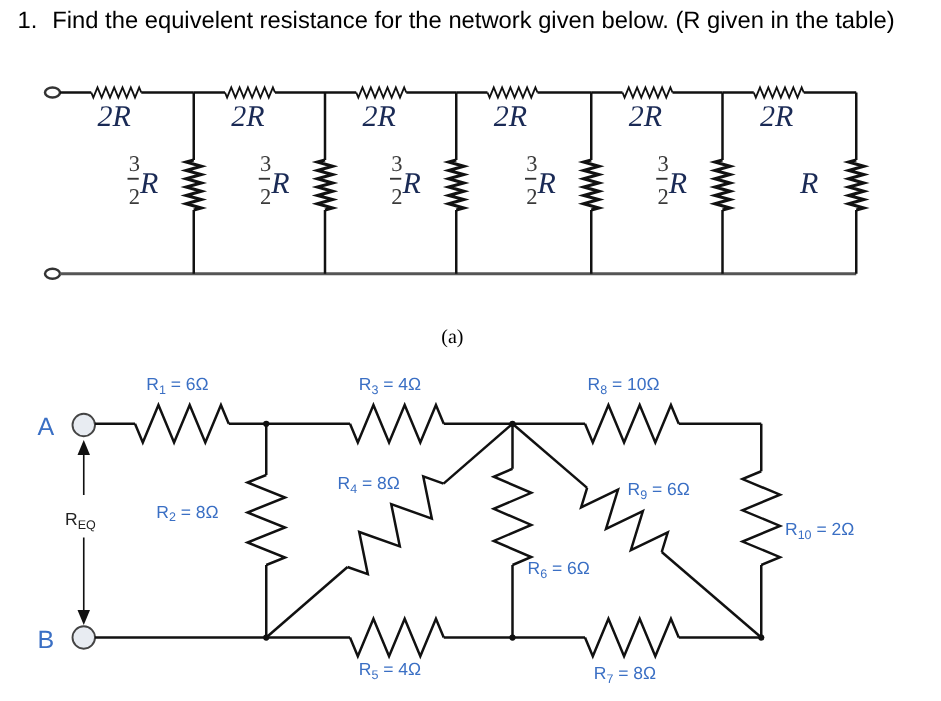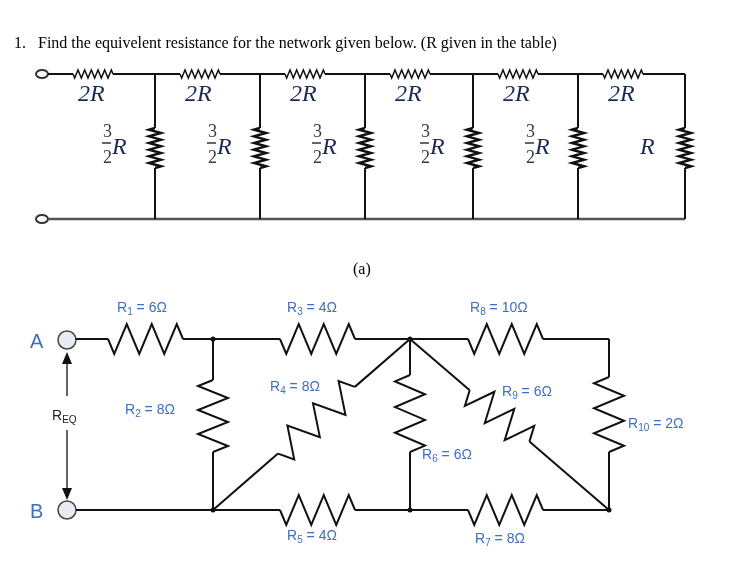--- a/index.html
+++ b/index.html
@@ -1,21 +1,20 @@
 <!DOCTYPE html>
 <html><head>
 <meta charset="utf-8">
 <style>
   html, body { margin: 0; padding: 0; background: #ffffff; }
   body { width: 753px; height: 561px; position: relative; overflow: hidden; }
   .question {
     position: absolute; left: 14px; top: 6px;
-    font-family: Liberation Serif, serif; font-size: 16px; color: #000;
+    font-family: Liberation Sans, sans-serif; font-size: 19px; color: #000;
     white-space: nowrap;
-    margin-top: 28px;
   }
   .question .num { margin-right: 12px; }
   svg { position: absolute; left: 0; top: 0; }
   .wire { stroke: #111; stroke-width: 2; fill: none; }
   .wire-gray { stroke: #555; stroke-width: 2.5; fill: none; }
   .zig { stroke: #111; stroke-width: 2; fill: none; stroke-linejoin: miter; }
   .zig-thin { stroke: #111; stroke-width: 1.5; fill: none; }
   .terminal-small { fill: #fff; stroke: #333; stroke-width: 2; }
   .terminal-big { fill: #e8ecf2; stroke: #444; stroke-width: 1.5; }
   .lbl-italic { font-family: "Liberation Serif", serif; font-style: italic; font-size: 24px; fill: #1a2a55; }

